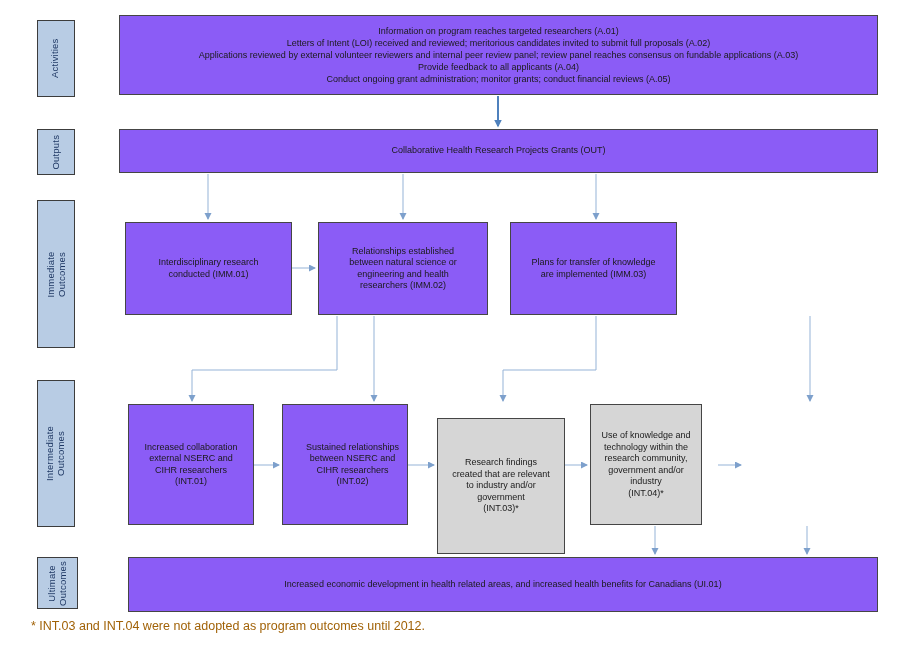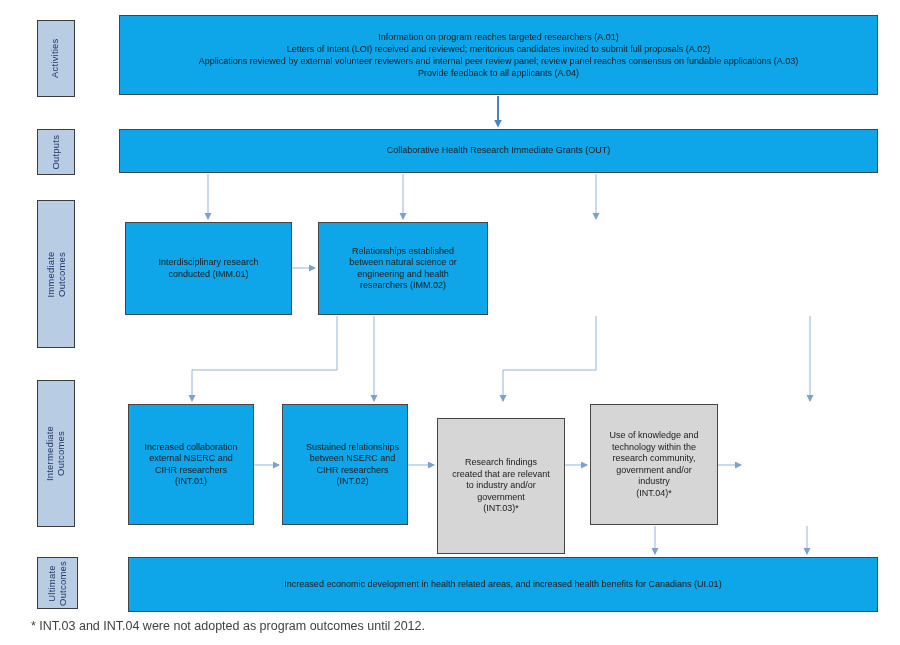--- a/index.html
+++ b/index.html
@@ -2,38 +2,38 @@
 <html><head>
 <meta charset="utf-8">
 <style>
   html,body{margin:0;padding:0;background:#ffffff;}
   .canvas{
     position:relative;width:900px;height:645px;background:#ffffff;
     font-family:"Liberation Sans",sans-serif;color:#1a1a1a;overflow:hidden;
   }
   #edge-layer{position:absolute;left:0;top:0;width:900px;height:645px;pointer-events:none;}
   .box{
-    position:absolute;box-sizing:border-box;border:1px solid #454545;background:#0ea5e9;
+    position:absolute;box-sizing:border-box;border:1px solid #454545;background:#8b5cf6;
     display:flex;align-items:center;justify-content:center;text-align:center;
     font-size:9px;line-height:11.5px;white-space:pre-line;
   }
   .box.big-border{border-width:1.5px;}
   .box.gray{background:#d6d6d6;}
   .vlabel{
     position:absolute;box-sizing:border-box;border:1.5px solid #3c3c3c;background:#b8cce4;
     display:flex;align-items:center;justify-content:center;
   }
   .vlabel span{
     transform:rotate(-90deg);white-space:pre-line;text-align:center;
     font-size:9.5px;line-height:10.5px;color:#1f3864;letter-spacing:.2px;
   }
   .activities-lines{display:flex;flex-direction:column;justify-content:center;gap:0;}
   .activities-lines div{font-size:9px;line-height:12px;text-align:center;}
   .footnote{
-    position:absolute;left:31px;top:619px;font-size:12.5px;color:#404040;
+    position:absolute;left:31px;top:619px;font-size:12.5px;color:#a16207;
   }
 </style>
 </head>
 <body>
 
 <div class="canvas">
 
   <svg id="edge-layer" viewBox="0 0 900 645" xmlns="http://www.w3.org/2000/svg">
     <defs>
       <marker id="arrow-light" markerWidth="8" markerHeight="8" refX="6" refY="3.5" orient="auto" markerUnits="userSpaceOnUse">
@@ -75,35 +75,40 @@
   <div class="vlabel" style="left:37px;top:557px;width:41px;height:52px;">
     <span>Ultimate
 Outcomes</span>
   </div>
 
   <div class="box big-border activities-lines" style="left:119px;top:15px;width:759px;height:80px;">
     <div>Information on program reaches targeted researchers (A.01)</div>
     <div>Letters of Intent (LOI) received and reviewed; meritorious candidates invited to submit full proposals (A.02)</div>
     <div>Applications reviewed by external volunteer reviewers and internal peer review panel; review panel reaches consensus on fundable applications (A.03)</div>
     <div>Provide feedback to all applicants (A.04)</div>
+    <div>Conduct ongoing grant administration; monitor grants; conduct financial reviews (A.05)</div>
   </div>
 
   <div class="box big-border" style="left:119px;top:129px;width:759px;height:44px;">
-    <span>Collaborative Health Research Immediate Grants (OUT)</span>
+    <span>Collaborative Health Research Projects Grants (OUT)</span>
   </div>
 
   <div class="box" style="left:125px;top:222px;width:167px;height:93px;padding:0 14px;">
     <span>Interdisciplinary research
 conducted (IMM.01)</span>
   </div>
   <div class="box" style="left:318px;top:222px;width:170px;height:93px;padding:0 8px;">
     <span>Relationships established
 between natural science or
 engineering and health
 researchers (IMM.02)</span>
+  </div>
+  <div class="box" style="left:510px;top:222px;width:167px;height:93px;padding:0 8px;">
+    <span>Plans for transfer of knowledge
+are implemented (IMM.03)</span>
   </div>
 
   <div class="box" style="left:128px;top:404px;width:126px;height:121px;padding:0 8px;">
     <span>Increased collaboration
 external NSERC and
 CIHR researchers
 (INT.01)</span>
   </div>
   <div class="box" style="left:282px;top:404px;width:126px;height:121px;padding:0 8px;justify-content:flex-end;">
     <span>Sustained relationships
@@ -111,21 +116,21 @@
 CIHR researchers
 (INT.02)</span>
   </div>
   <div class="box gray" style="left:437px;top:404px;width:128px;height:136px;padding:7px 6px;margin-top:14px;">
     <span>Research findings
 created that are relevant
 to industry and/or
 government
 (INT.03)*</span>
   </div>
-  <div class="box gray" style="left:590px;top:404px;width:128px;height:121px;padding:0 6px;">
+  <div class="box gray" style="left:590px;top:404px;width:112px;height:121px;padding:0 6px;">
     <span>Use of knowledge and
 technology within the
 research community,
 government and/or
 industry
 (INT.04)*</span>
   </div>
 
   <div class="box big-border" style="left:128px;top:557px;width:750px;height:55px;">
     <span>Increased economic development in health related areas, and increased health benefits for Canadians (UI.01)</span>

